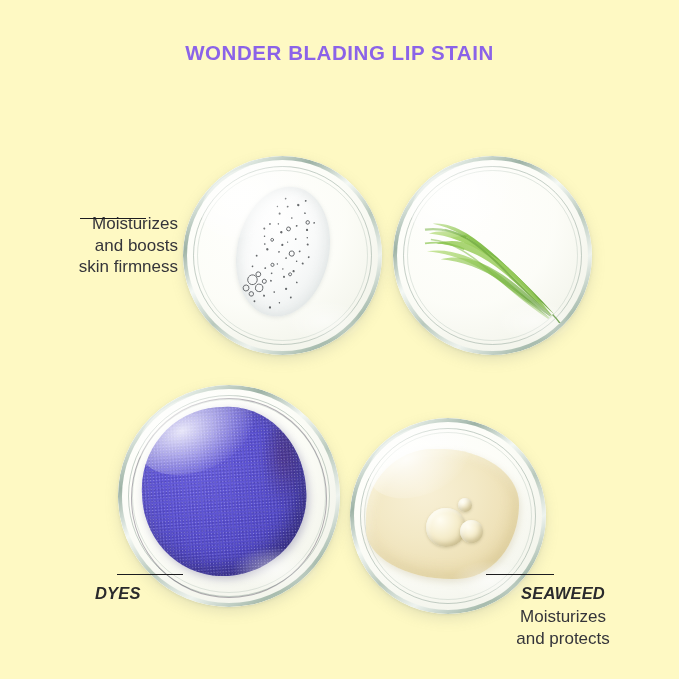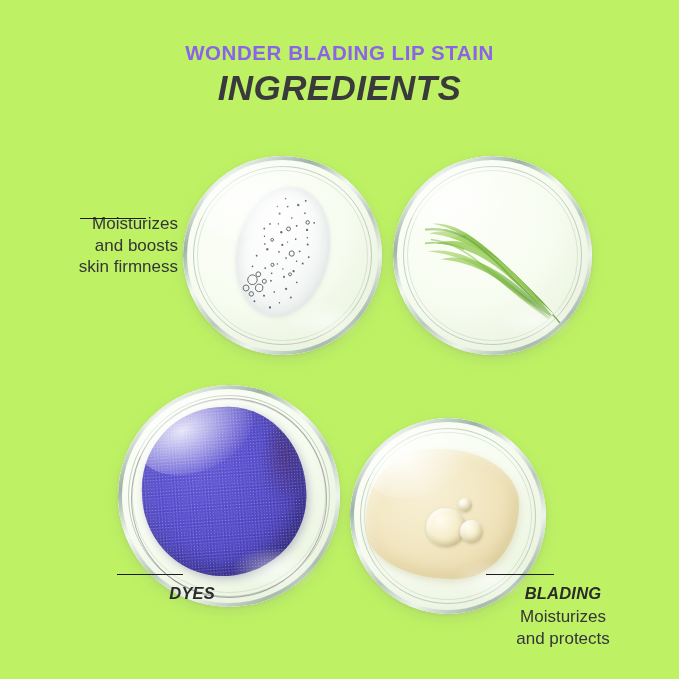--- a/index.html
+++ b/index.html
@@ -15,21 +15,21 @@
     font-family: "Liberation Sans", sans-serif;
     position: relative;
     -webkit-font-smoothing: antialiased;
   }
 
   
   #canvas {
     position: absolute;
     left: 0; top: 0;
     width: 679px; height: 679px;
-    background: #bef264;
+    background: #fef9c3;
     overflow: hidden;
   }
 
   
   .header {
     position: absolute;
     left: 0; top: 42px;
     width: 679px;
     text-align: center;
   }
@@ -250,21 +250,20 @@
   #callout-squalane{ left: 478px; top: 566px; width: 170px; }
   #callout-squalane .lead-line{ left: 8px;   top: 8px;  width: 68px; }
 </style>
 </head>
 <body>
 
 <div id="canvas">
 
   <div class="header">
     <div class="brand-title">WONDER BLADING LIP STAIN</div>
-    <div class="page-title">INGREDIENTS</div>
   </div>
 
   <div class="dish" id="dish-hydra">
     <div class="rim-outer"></div>
     <div class="rim-inner"></div>
     <div class="rim-inner2"></div>
 
     <div class="gel-blob">
       <svg width="100%" height="100%" viewBox="0 0 100 140" preserveAspectRatio="none">
         <g fill="none" stroke="#2b2f33" stroke-width="0.9" opacity="0.78">
@@ -407,24 +406,24 @@
   <div class="callout align-right" id="callout-hydra">
     <div class="lead-line"></div>
     <div class="desc">Moisturizes
 and boosts
 skin firmness</div>
   </div>
 
 
   <div class="callout align-left" id="callout-dyes">
     <div class="lead-line"></div>
-    <div class="label" style="padding-top:18px;text-align:right;">DYES</div>
+    <div class="label" style="padding-top:18px;">DYES</div>
     <div class="desc"></div>
   </div>
 
   <div class="callout align-center" id="callout-squalane">
     <div class="lead-line"></div>
-    <div class="label" style="padding-top:18px;">BLADING</div>
+    <div class="label" style="padding-top:18px;">SEAWEED</div>
     <div class="desc">Moisturizes
 and protects</div>
   </div>
 
 </div>
 
 </body></html>

